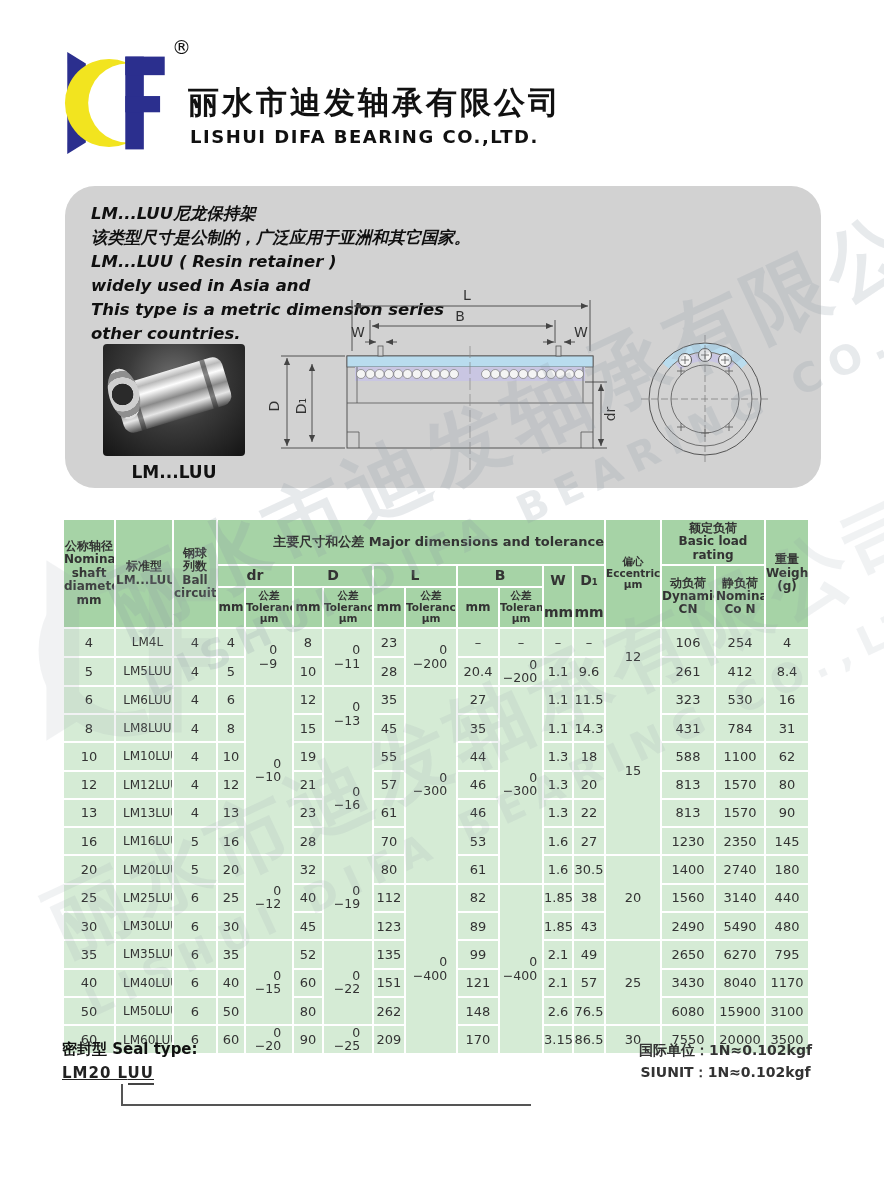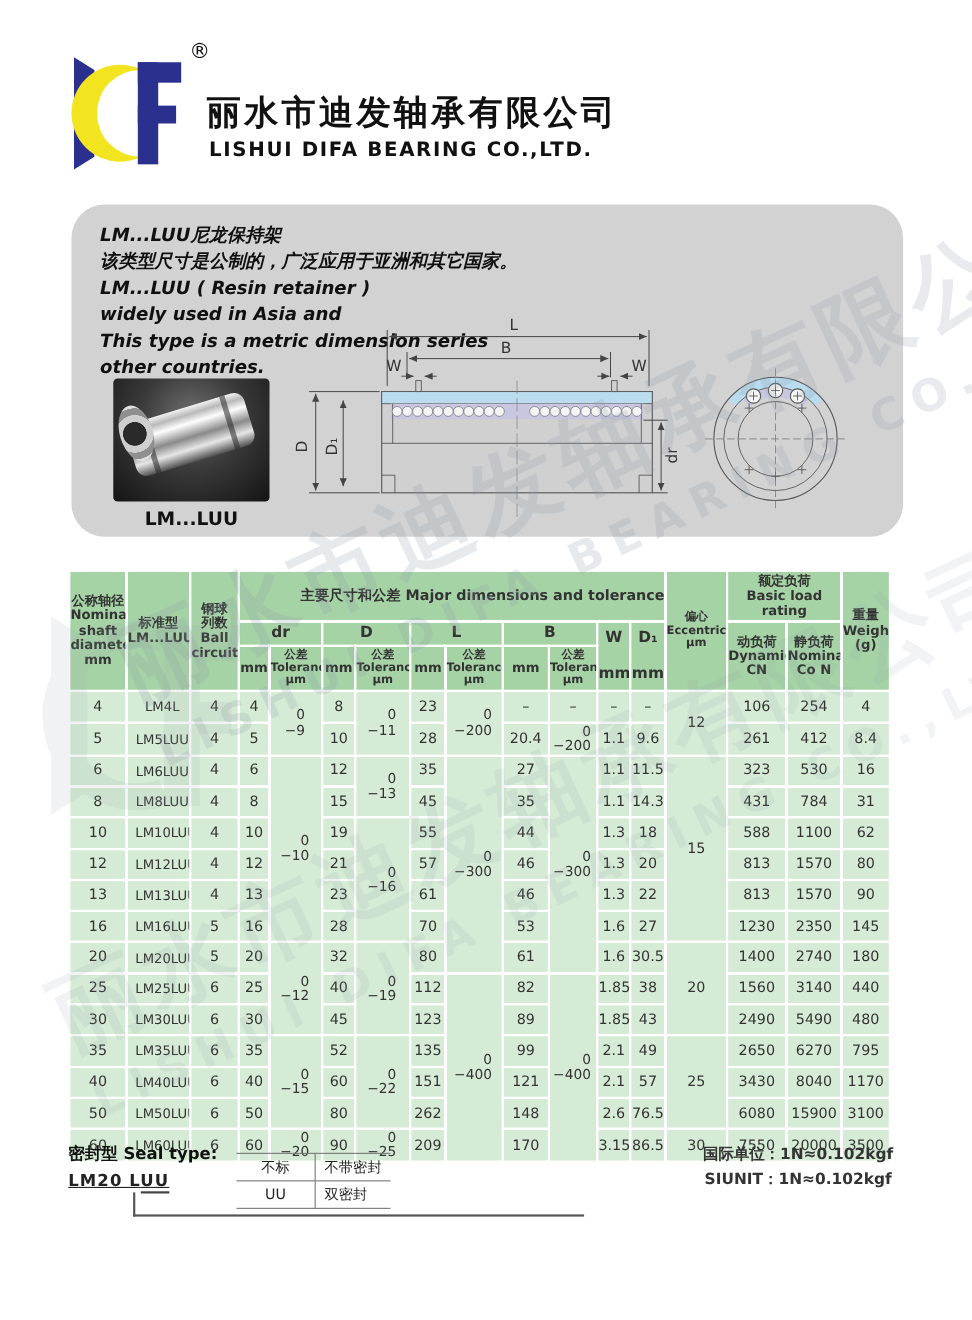--- a/index.html
+++ b/index.html
@@ -512,32 +512,20 @@
     </table>
   </div>
 
   <div class="sealtitle">密封型 Seal type:</div>
   <div class="sealex">
     <span>LM20 L</span><span class="uline">UU</span>
   </div>
   <div class="conn-v"></div>
   <div class="conn-h"></div>
 
-  <table class="sealtbl" id="sealcn">
-    <tbody>
-        <tr>
-      <td class="k">不标</td>
-      <td>不带密封</td>
-    </tr>
-    <tr>
-      <td class="k">UU</td>
-      <td>双密封</td>
-    </tr>
-  </tbody>
-    </table>
 
 
   <div class="units">
     <div>国际单位：1N≈0.102kgf</div>
     <div>SIUNIT：1N≈0.102kgf</div>
   </div>
 
   <div class="wm" id="wm1">
     <div class="cnl">丽水市迪发轴承有限公司</div>
     <div class="enl">LISHUI DIFA BEARING CO.,LTD.</div>

